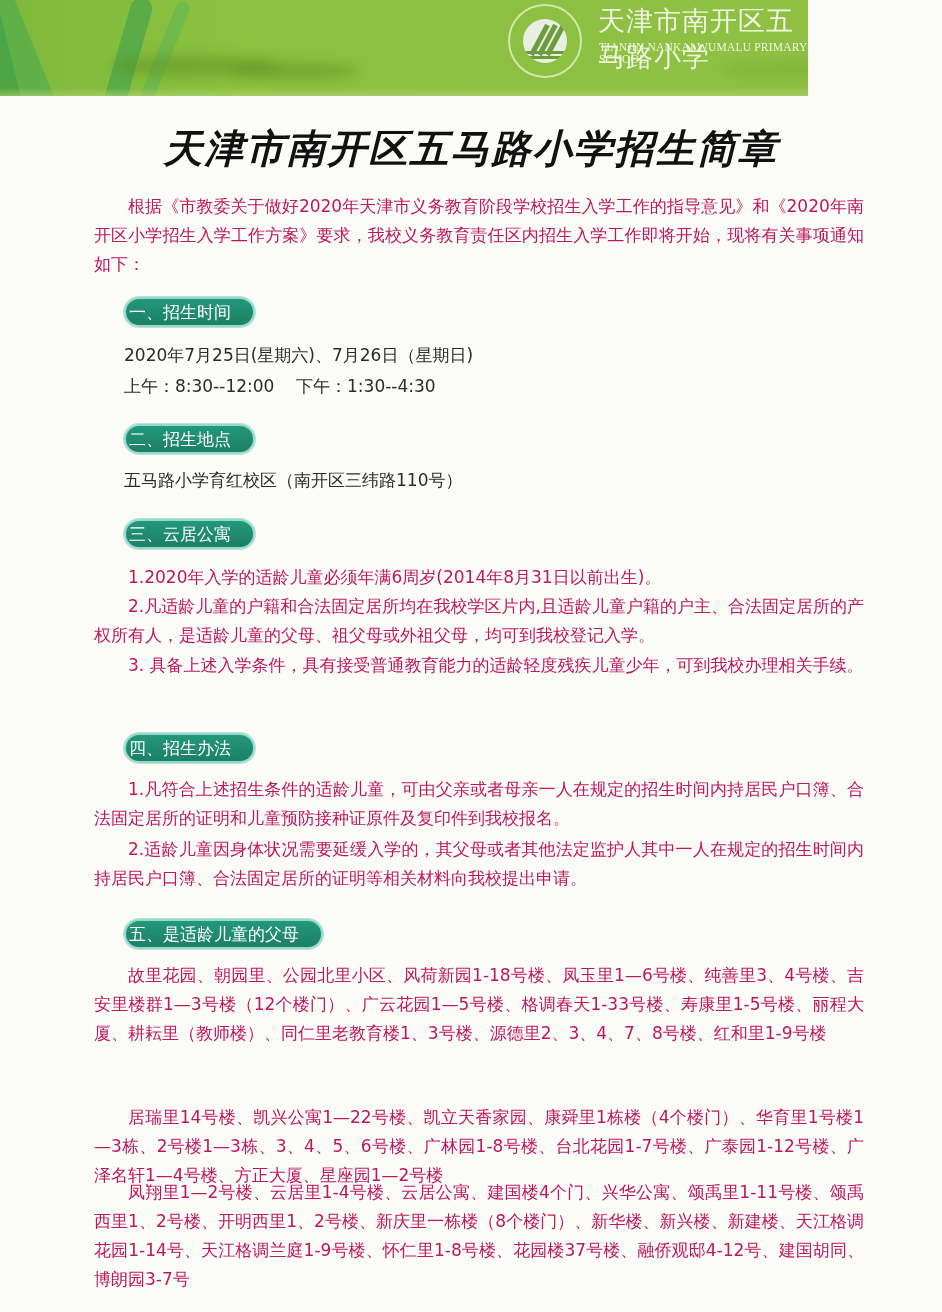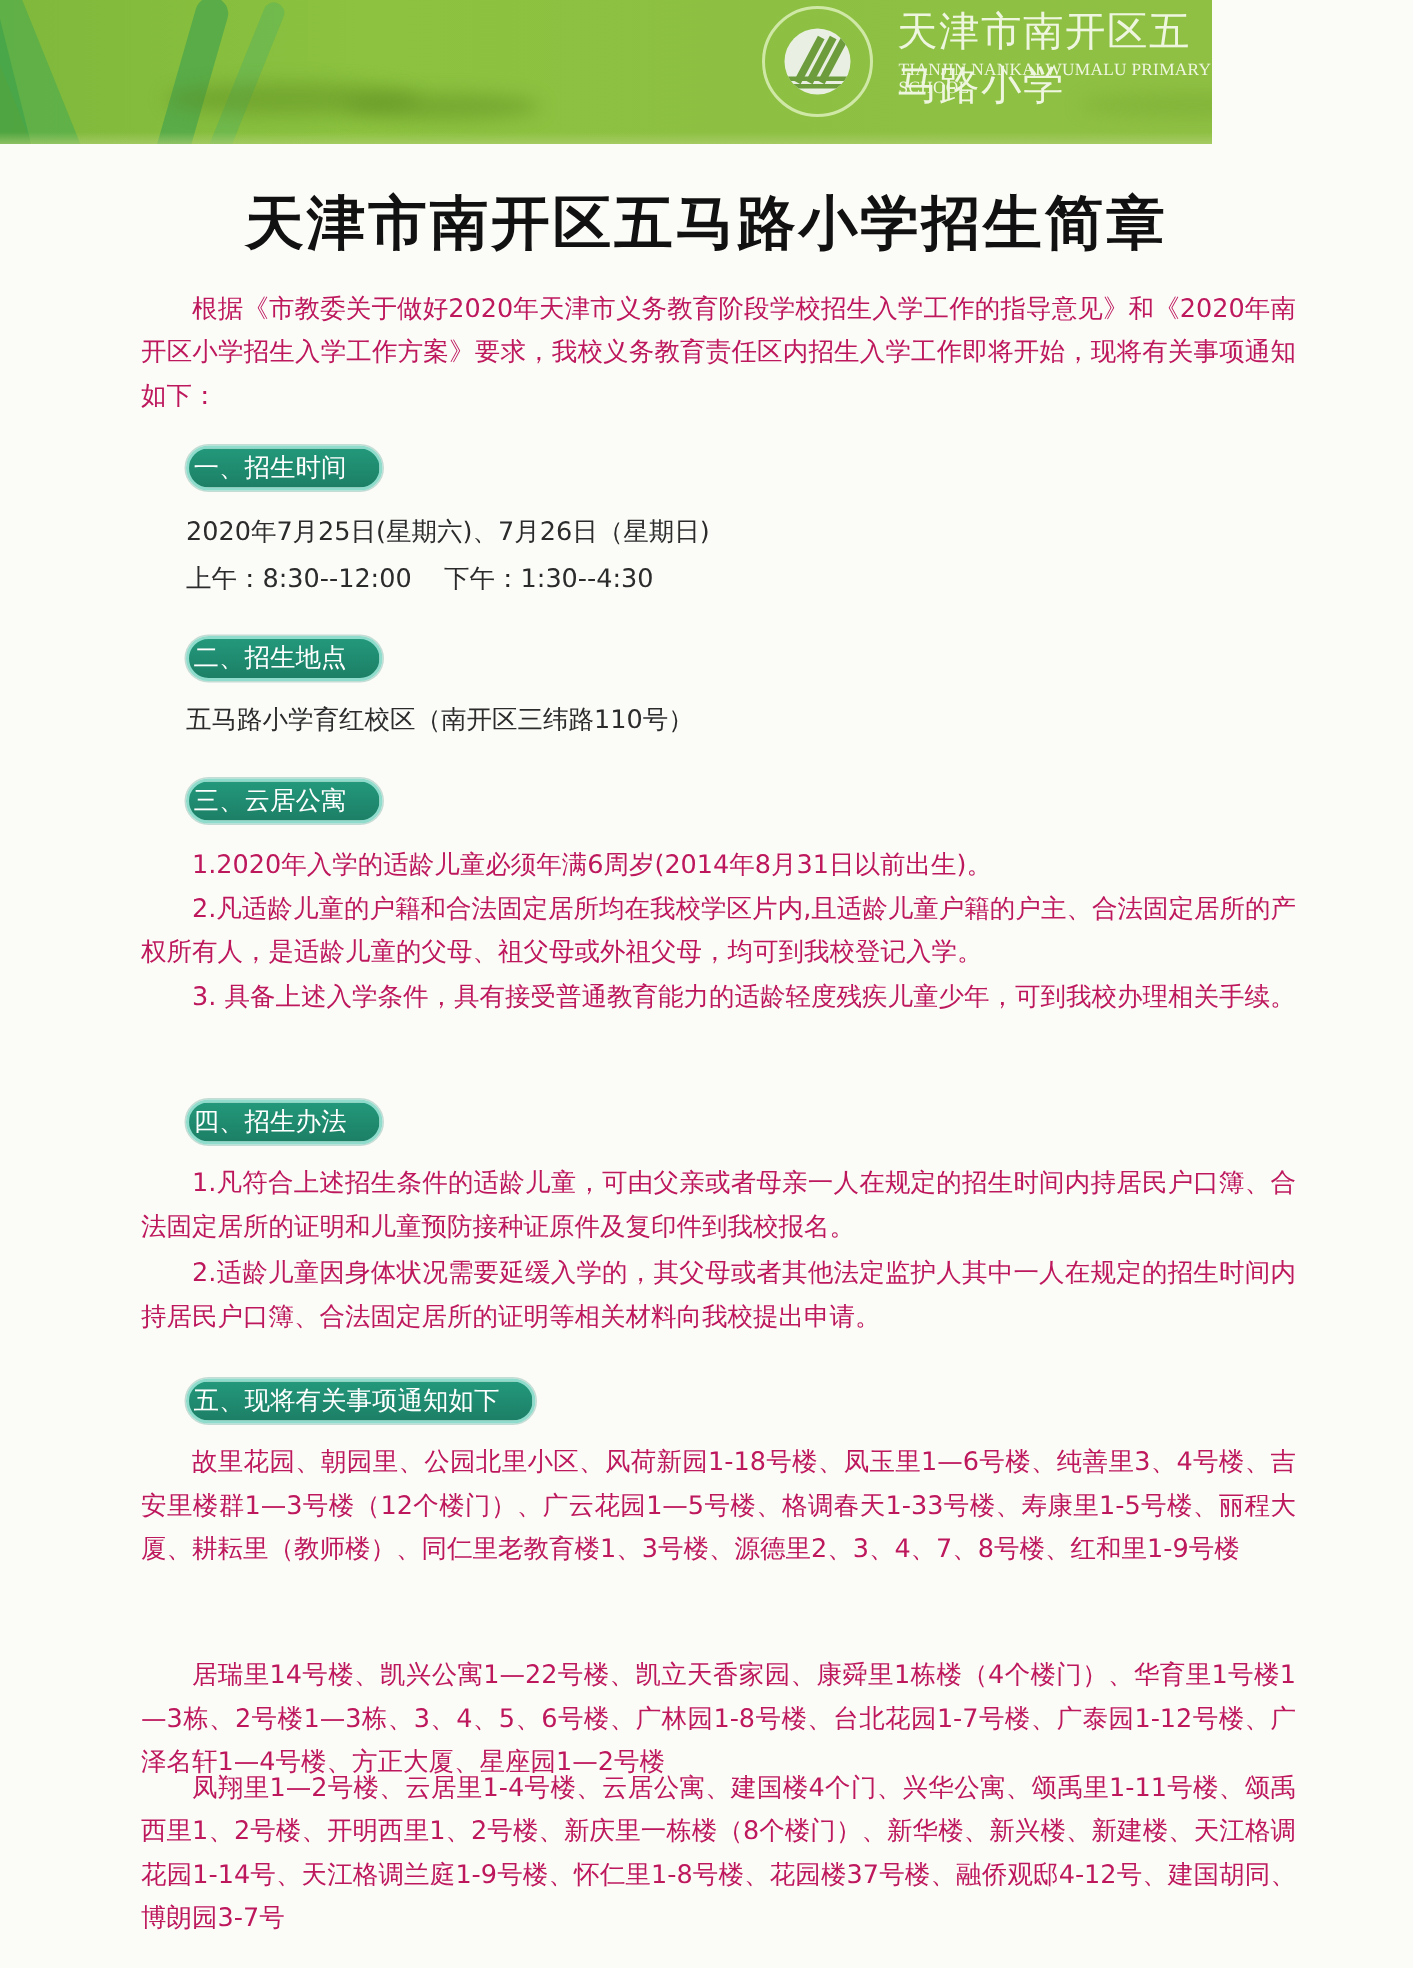--- a/index.html
+++ b/index.html
@@ -60,21 +60,21 @@
   }
   .school-en {
     position: absolute; left: 599px; top: 41px;
     font-family: "Liberation Serif", "DejaVu Serif", serif;
     font-size: 11.5px; color: #eef6df; letter-spacing: 0.2px;
   }
   
   .title {
     position: absolute; left: 0; width: 942px; top: 122px; text-align: center;
     font-family: "DejaVu Serif", "Liberation Serif", serif;
-    font-weight: bold; font-size: 39px; color: #111; letter-spacing: 2px;
+    font-weight: bold; font-size: 39px; color: #111; letter-spacing: 2px; font-style: italic;
   }
   
   .para {
     position: absolute; left: 94px; width: 770px;
     font-size: 17px; line-height: 29px; color: #be185d;
     text-indent: 2em; text-align: justify;
   }
   .plain {
     position: absolute; left: 124px; font-size: 17px; line-height: 31px; color: #2b2b2b;
     white-space: pre;
@@ -128,16 +128,16 @@
 
 <div class="pill" style="top:519px;">三、云居公寓</div>
 <p class="para" style="top:563px;">1.2020年入学的适龄儿童必须年满6周岁(2014年8月31日以前出生)。</p>
 <p class="para" style="top:592px;">2.凡适龄儿童的户籍和合法固定居所均在我校学区片内,且适龄儿童户籍的户主、合法固定居所的产权所有人，是适龄儿童的父母、祖父母或外祖父母，均可到我校登记入学。</p>
 <p class="para" style="top:651px;">3. 具备上述入学条件，具有接受普通教育能力的适龄轻度残疾儿童少年，可到我校办理相关手续。</p>
 
 <div class="pill" style="top:733px;">四、招生办法</div>
 <p class="para" style="top:775px;">1.凡符合上述招生条件的适龄儿童，可由父亲或者母亲一人在规定的招生时间内持居民户口簿、合法固定居所的证明和儿童预防接种证原件及复印件到我校报名。</p>
 <p class="para" style="top:835px;">2.适龄儿童因身体状况需要延缓入学的，其父母或者其他法定监护人其中一人在规定的招生时间内持居民户口簿、合法固定居所的证明等相关材料向我校提出申请。</p>
 
-<div class="pill" style="top:919px;">五、现将有关事项通知如下</div>
+<div class="pill" style="top:919px;">五、是适龄儿童的父母</div>
 <p class="para" style="top:961px;">故里花园、朝园里、公园北里小区、风荷新园1-18号楼、凤玉里1—6号楼、纯善里3、4号楼、吉安里楼群1—3号楼（12个楼门）、广云花园1—5号楼、格调春天1-33号楼、寿康里1-5号楼、丽程大厦、耕耘里（教师楼）、同仁里老教育楼1、3号楼、源德里2、3、4、7、8号楼、红和里1-9号楼</p>
 <p class="para" style="top:1085px;margin-top:18px;">居瑞里14号楼、凯兴公寓1—22号楼、凯立天香家园、康舜里1栋楼（4个楼门）、华育里1号楼1—3栋、2号楼1—3栋、3、4、5、6号楼、广林园1-8号楼、台北花园1-7号楼、广泰园1-12号楼、广泽名轩1—4号楼、方正大厦、星座园1—2号楼</p>
 <p class="para" style="top:1178px;">凤翔里1—2号楼、云居里1-4号楼、云居公寓、建国楼4个门、兴华公寓、颂禹里1-11号楼、颂禹西里1、2号楼、开明西里1、2号楼、新庆里一栋楼（8个楼门）、新华楼、新兴楼、新建楼、天江格调花园1-14号、天江格调兰庭1-9号楼、怀仁里1-8号楼、花园楼37号楼、融侨观邸4-12号、建国胡同、博朗园3-7号</p>
 
 </body></html>

